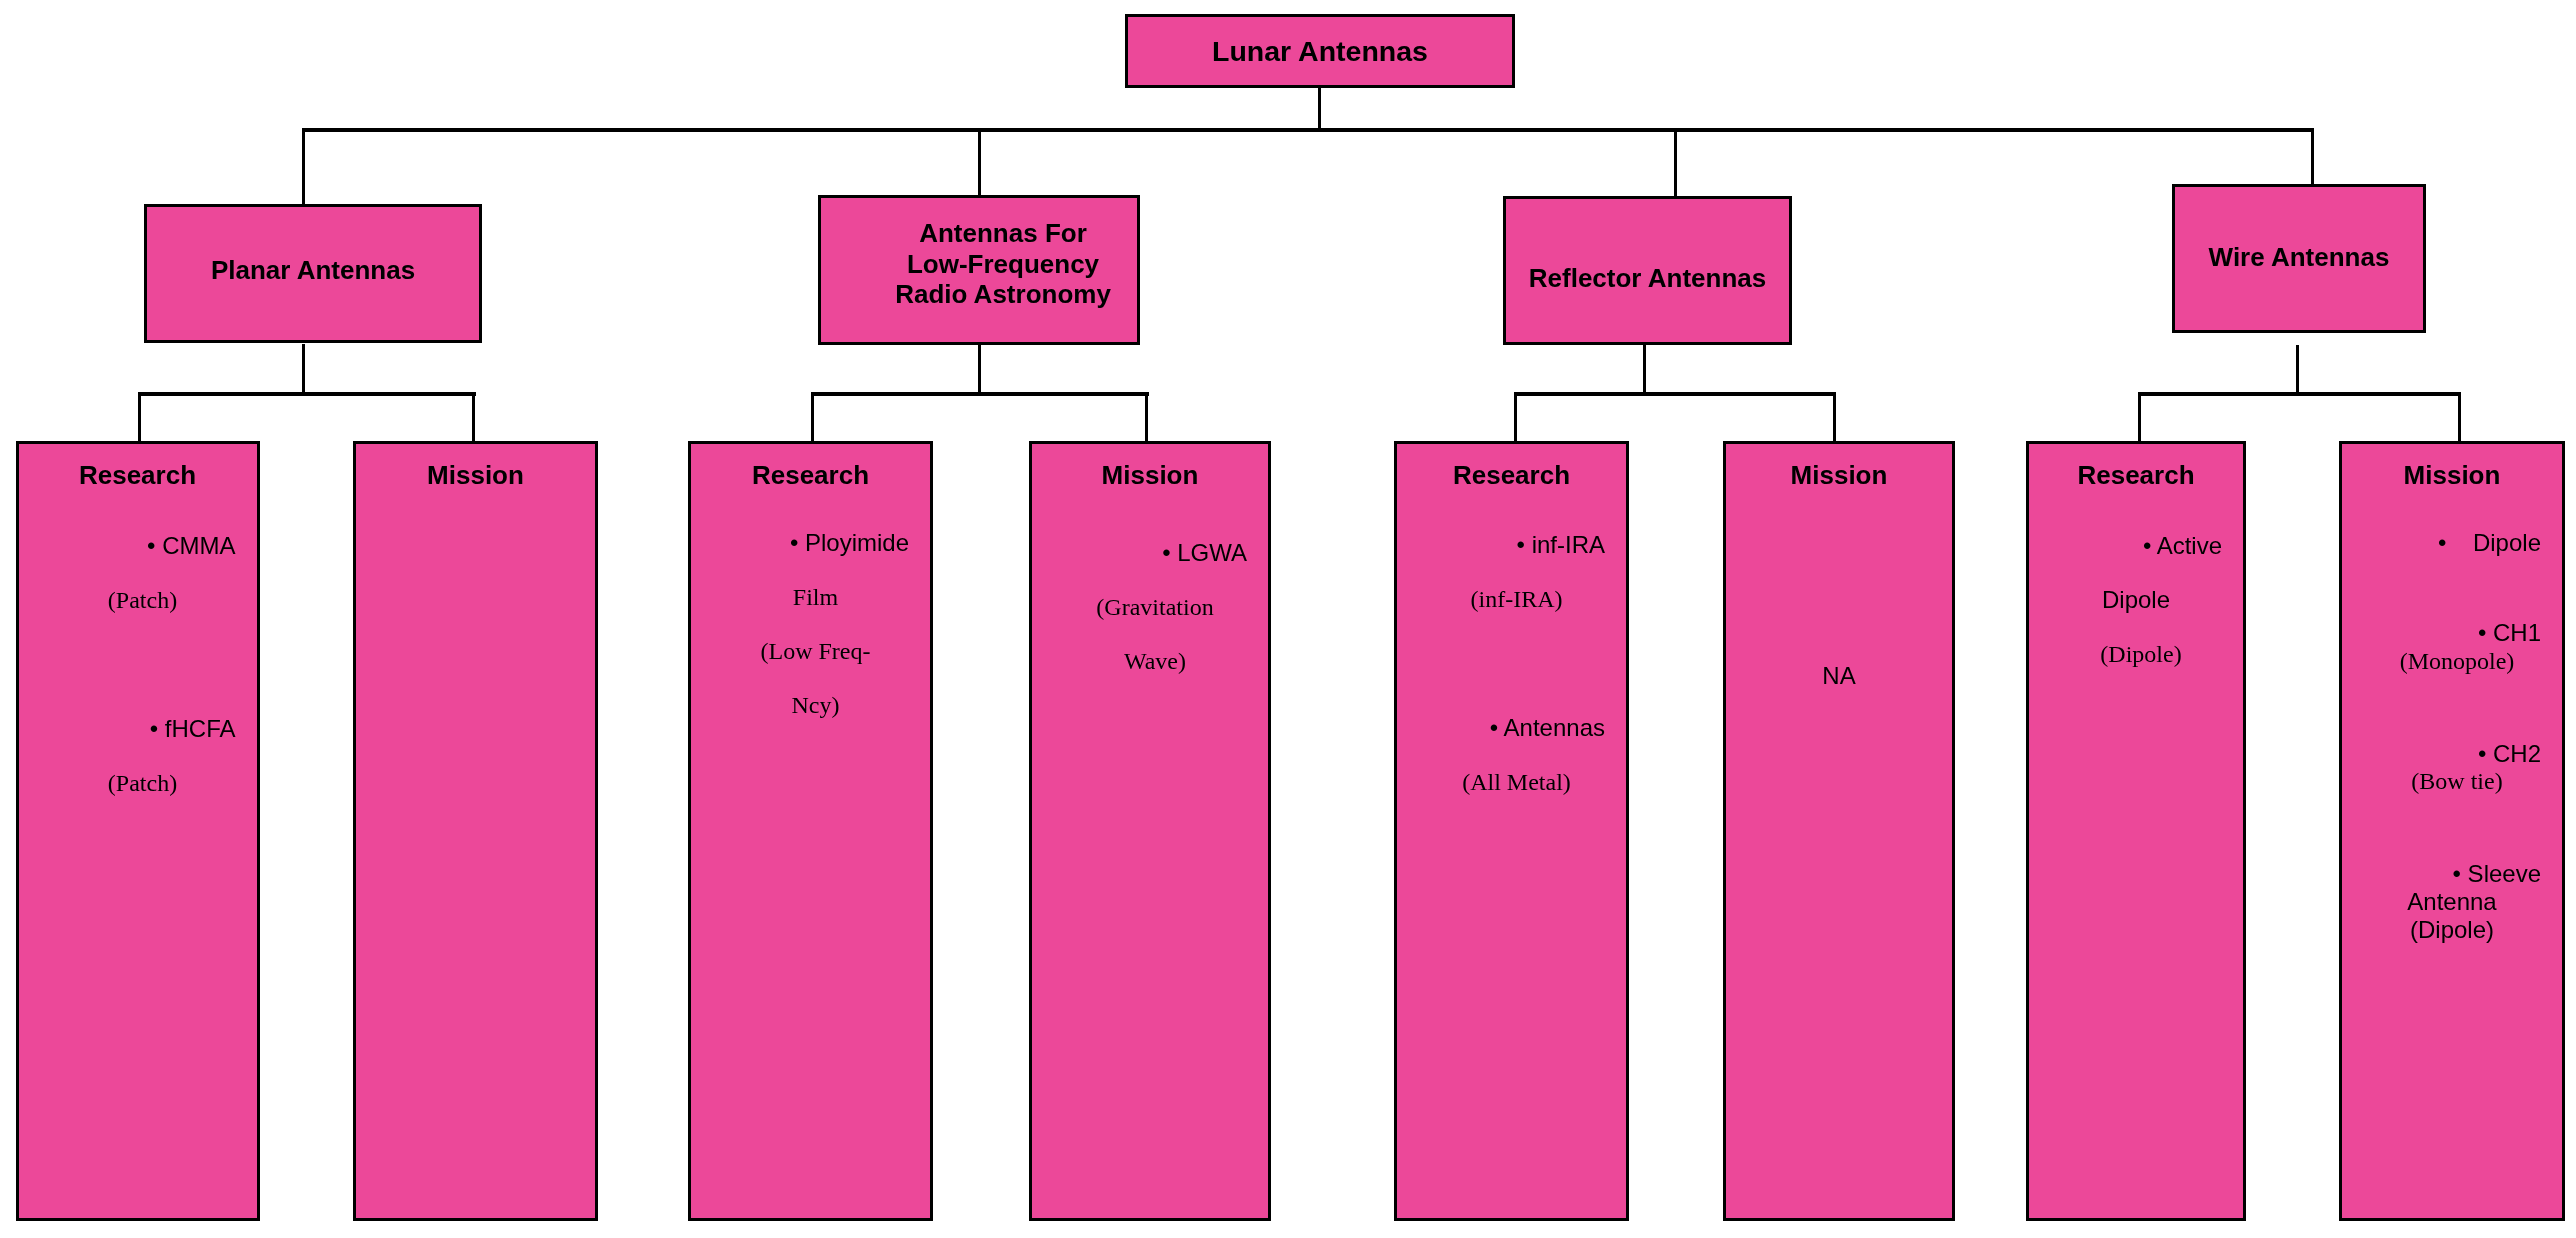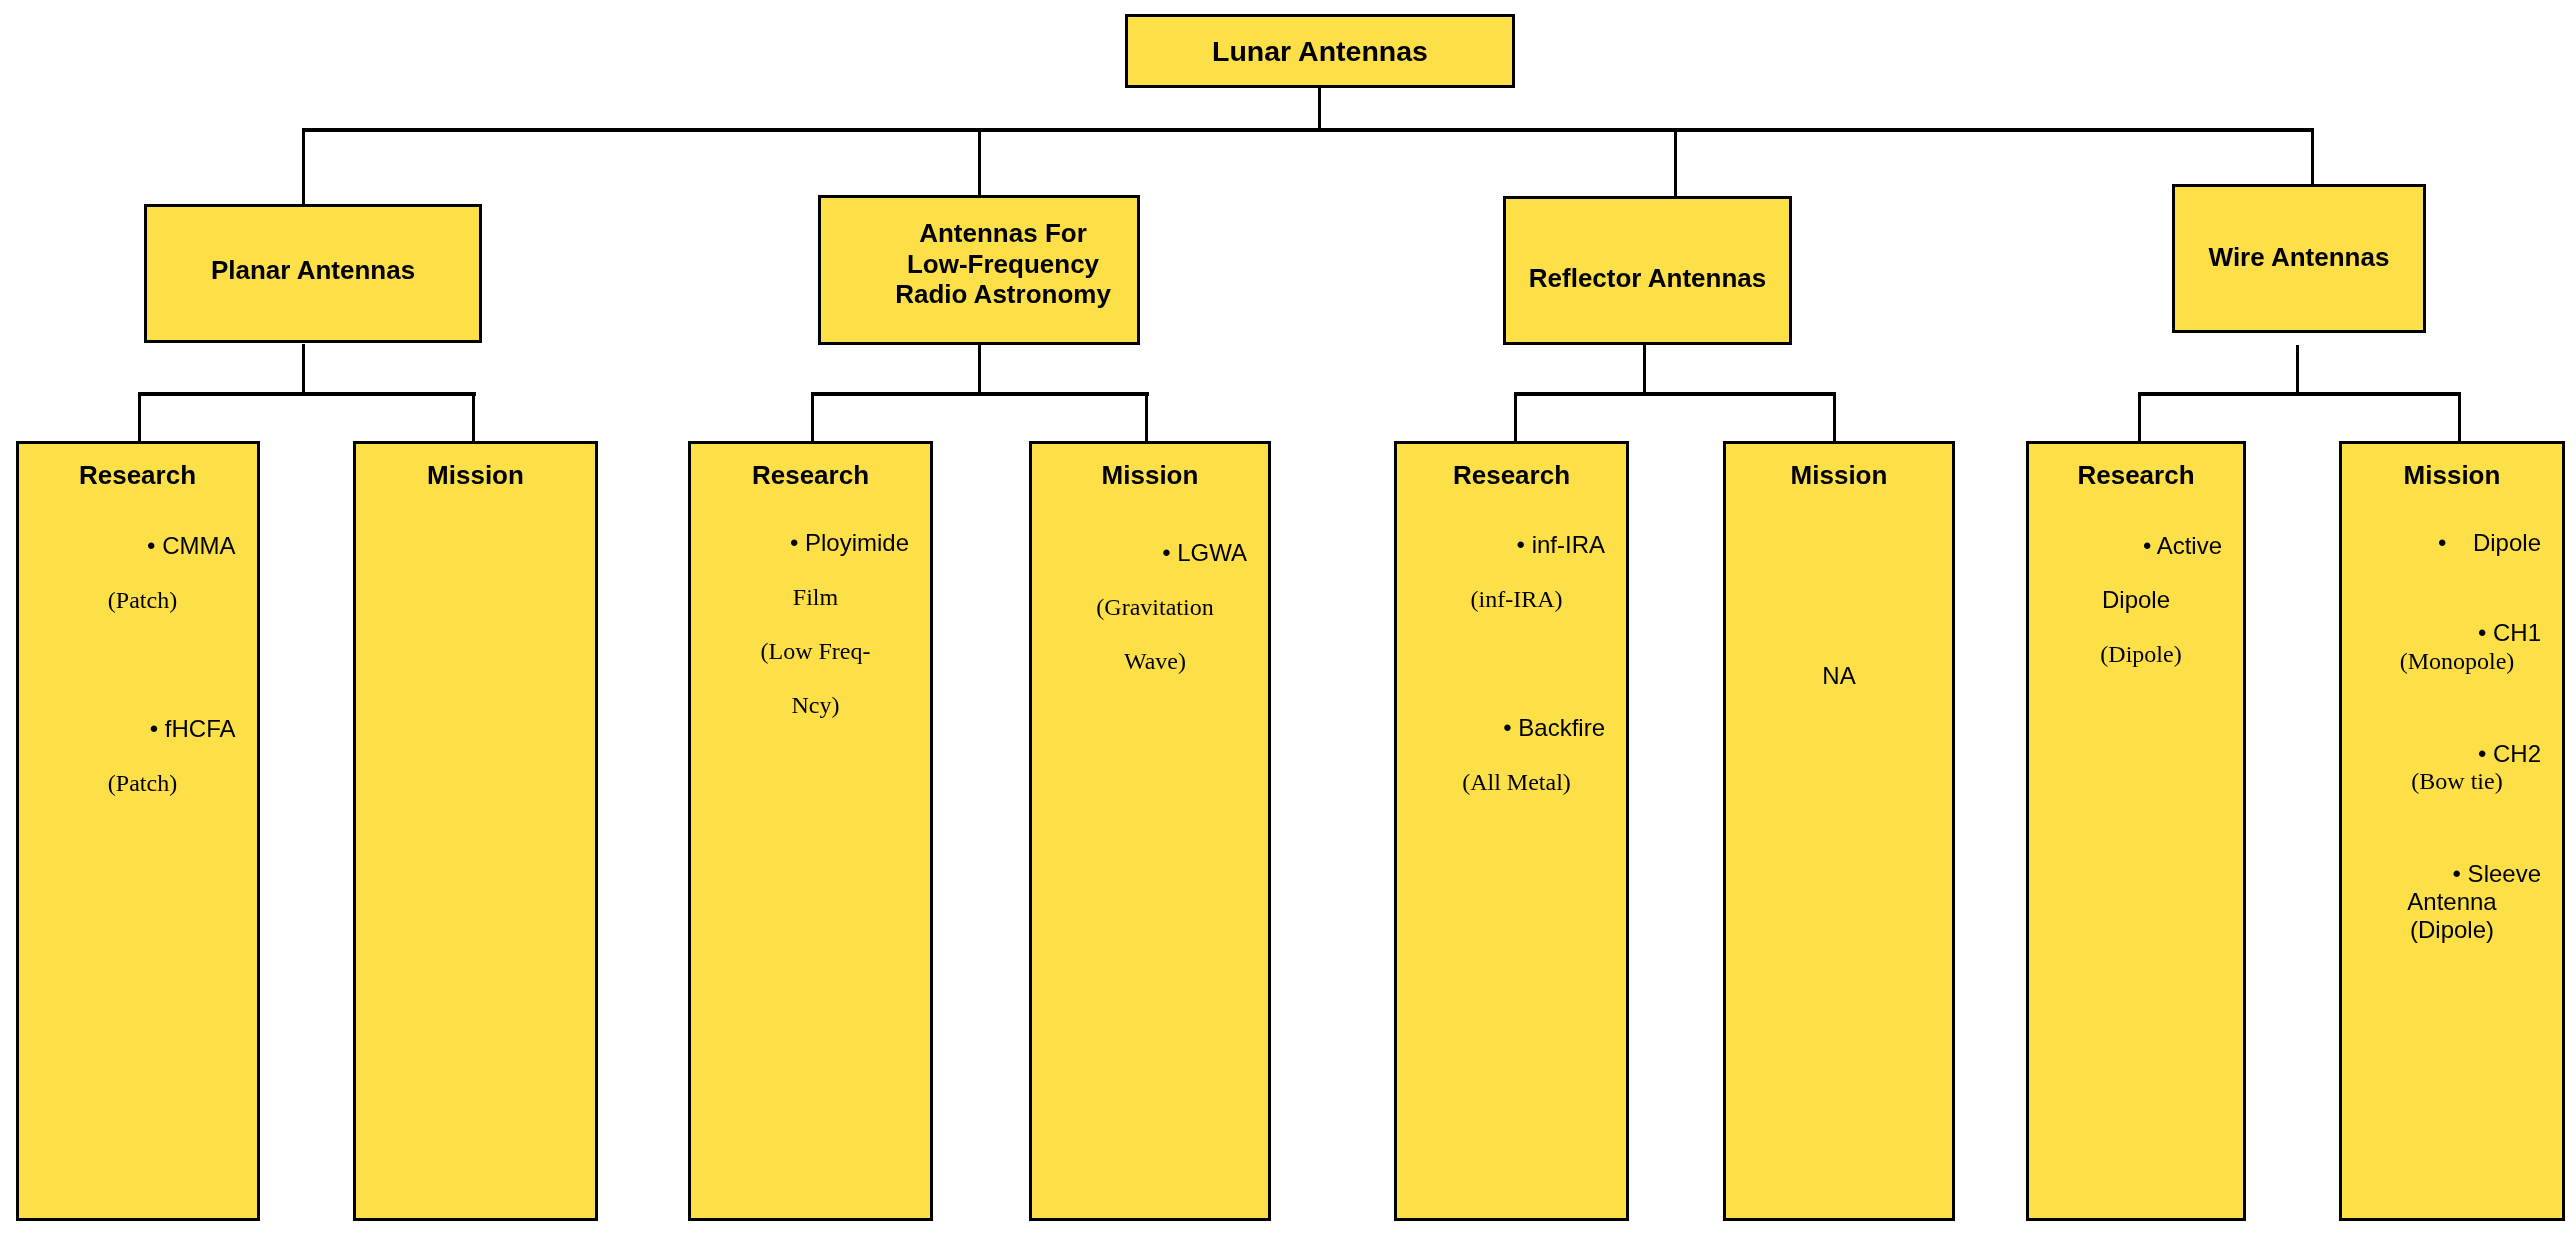--- a/index.html
+++ b/index.html
@@ -1,19 +1,19 @@
 <!DOCTYPE html>
 <html style="font-size:10px"><head>
 <meta charset="utf-8">
 <style>
   html,body{margin:0;padding:0;background:#ffffff;}
   body{font-family:"Liberation Sans", sans-serif;}
   #stage{position:relative;width:2576px;height:1238px;background:#fff;overflow:hidden;}
 
-  .box{position:absolute;box-sizing:border-box;background:#fde047;border:3.1px solid #000;}
+  .box{position:absolute;box-sizing:border-box;background:#ec4899;border:3.1px solid #000;}
   .box-l2{border-width:3.7px;}
   .box-root{border-width:3.7px;}
 
   .node-title{
     position:absolute;left:0;right:0;
     text-align:center;font-weight:bold;color:#000;
     line-height:1.18;
   }
   .root-title{font-size:28.5px;}
   .l2-title{font-size:26px;}
@@ -131,21 +131,21 @@
     </div>
   </div>
 
   <div class="box" style="left:1394px;top:441px;width:235px;height:780px;">
     <div class="node-title leaf-title" style="top:16px;">Research</div>
     <div class="leaf-body" style="top:89px;">
       <span class="ln r">• inf-IRA</span>
       <span class="ln gap" style="display:block;height:30px;"></span>
       <span class="ln l">(inf-IRA)</span>
       <span class="ln gap" style="display:block;height:105px;"></span>
-      <span class="ln r">• Backfire</span>
+      <span class="ln r">• Antennas</span>
       <span class="ln gap" style="display:block;height:30px;"></span>
       <span class="ln l">(All Metal)</span>
     </div>
   </div>
 
   <div class="box" style="left:1723px;top:441px;width:232px;height:780px;">
     <div class="node-title leaf-title" style="top:16px;">Mission</div>
     <div class="leaf-body" style="top:220px;">
       <span class="ln c">NA</span>
     </div>

